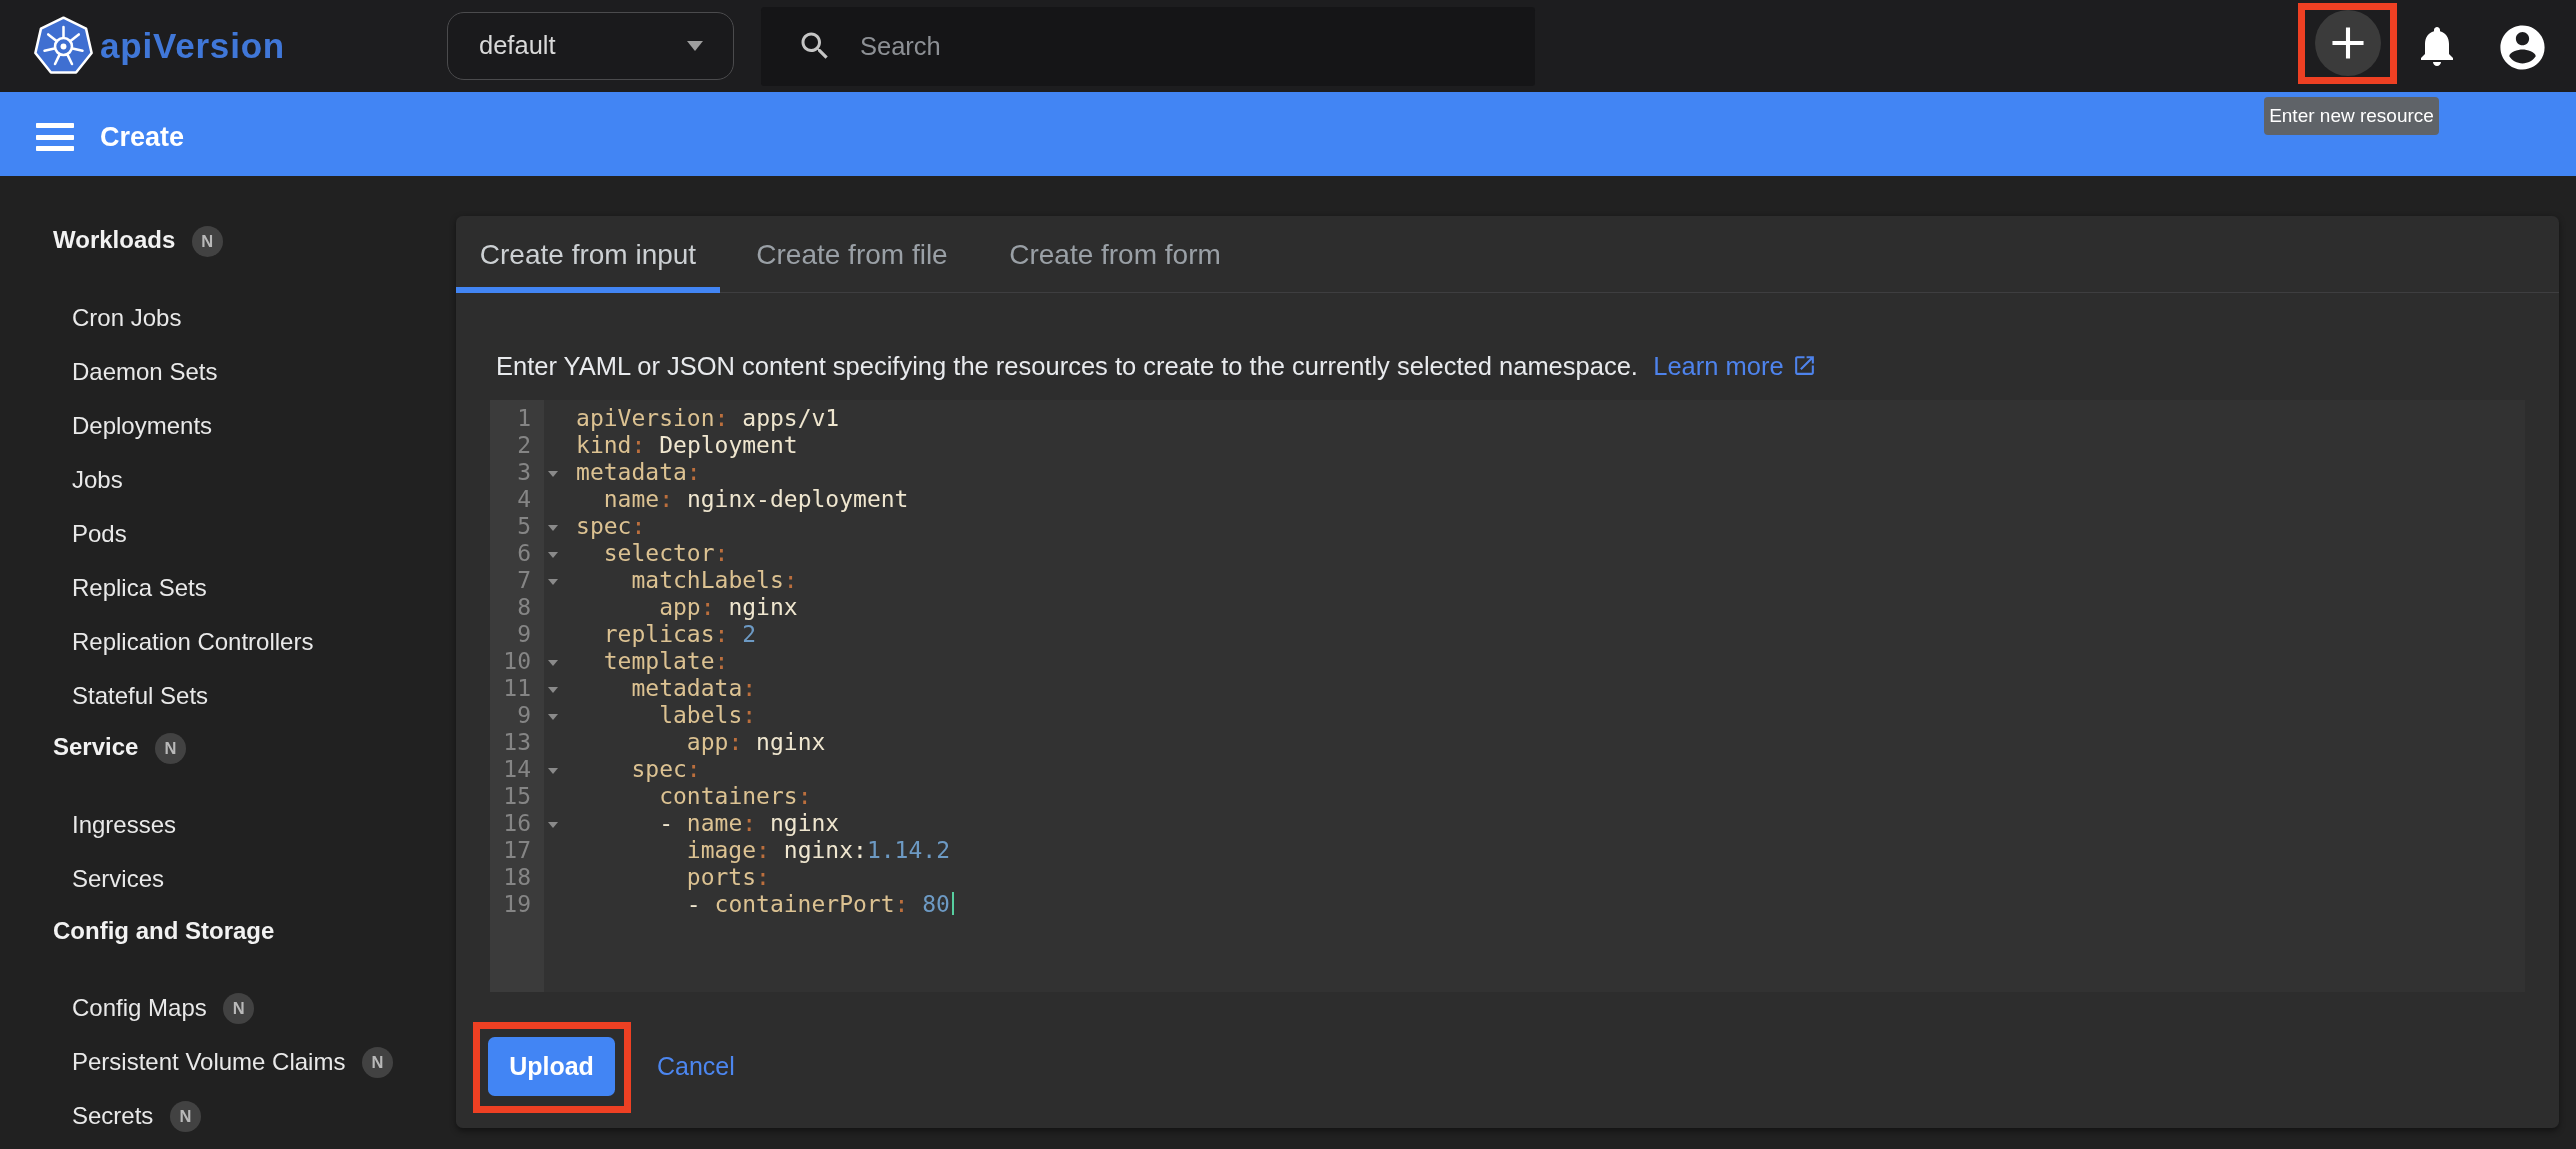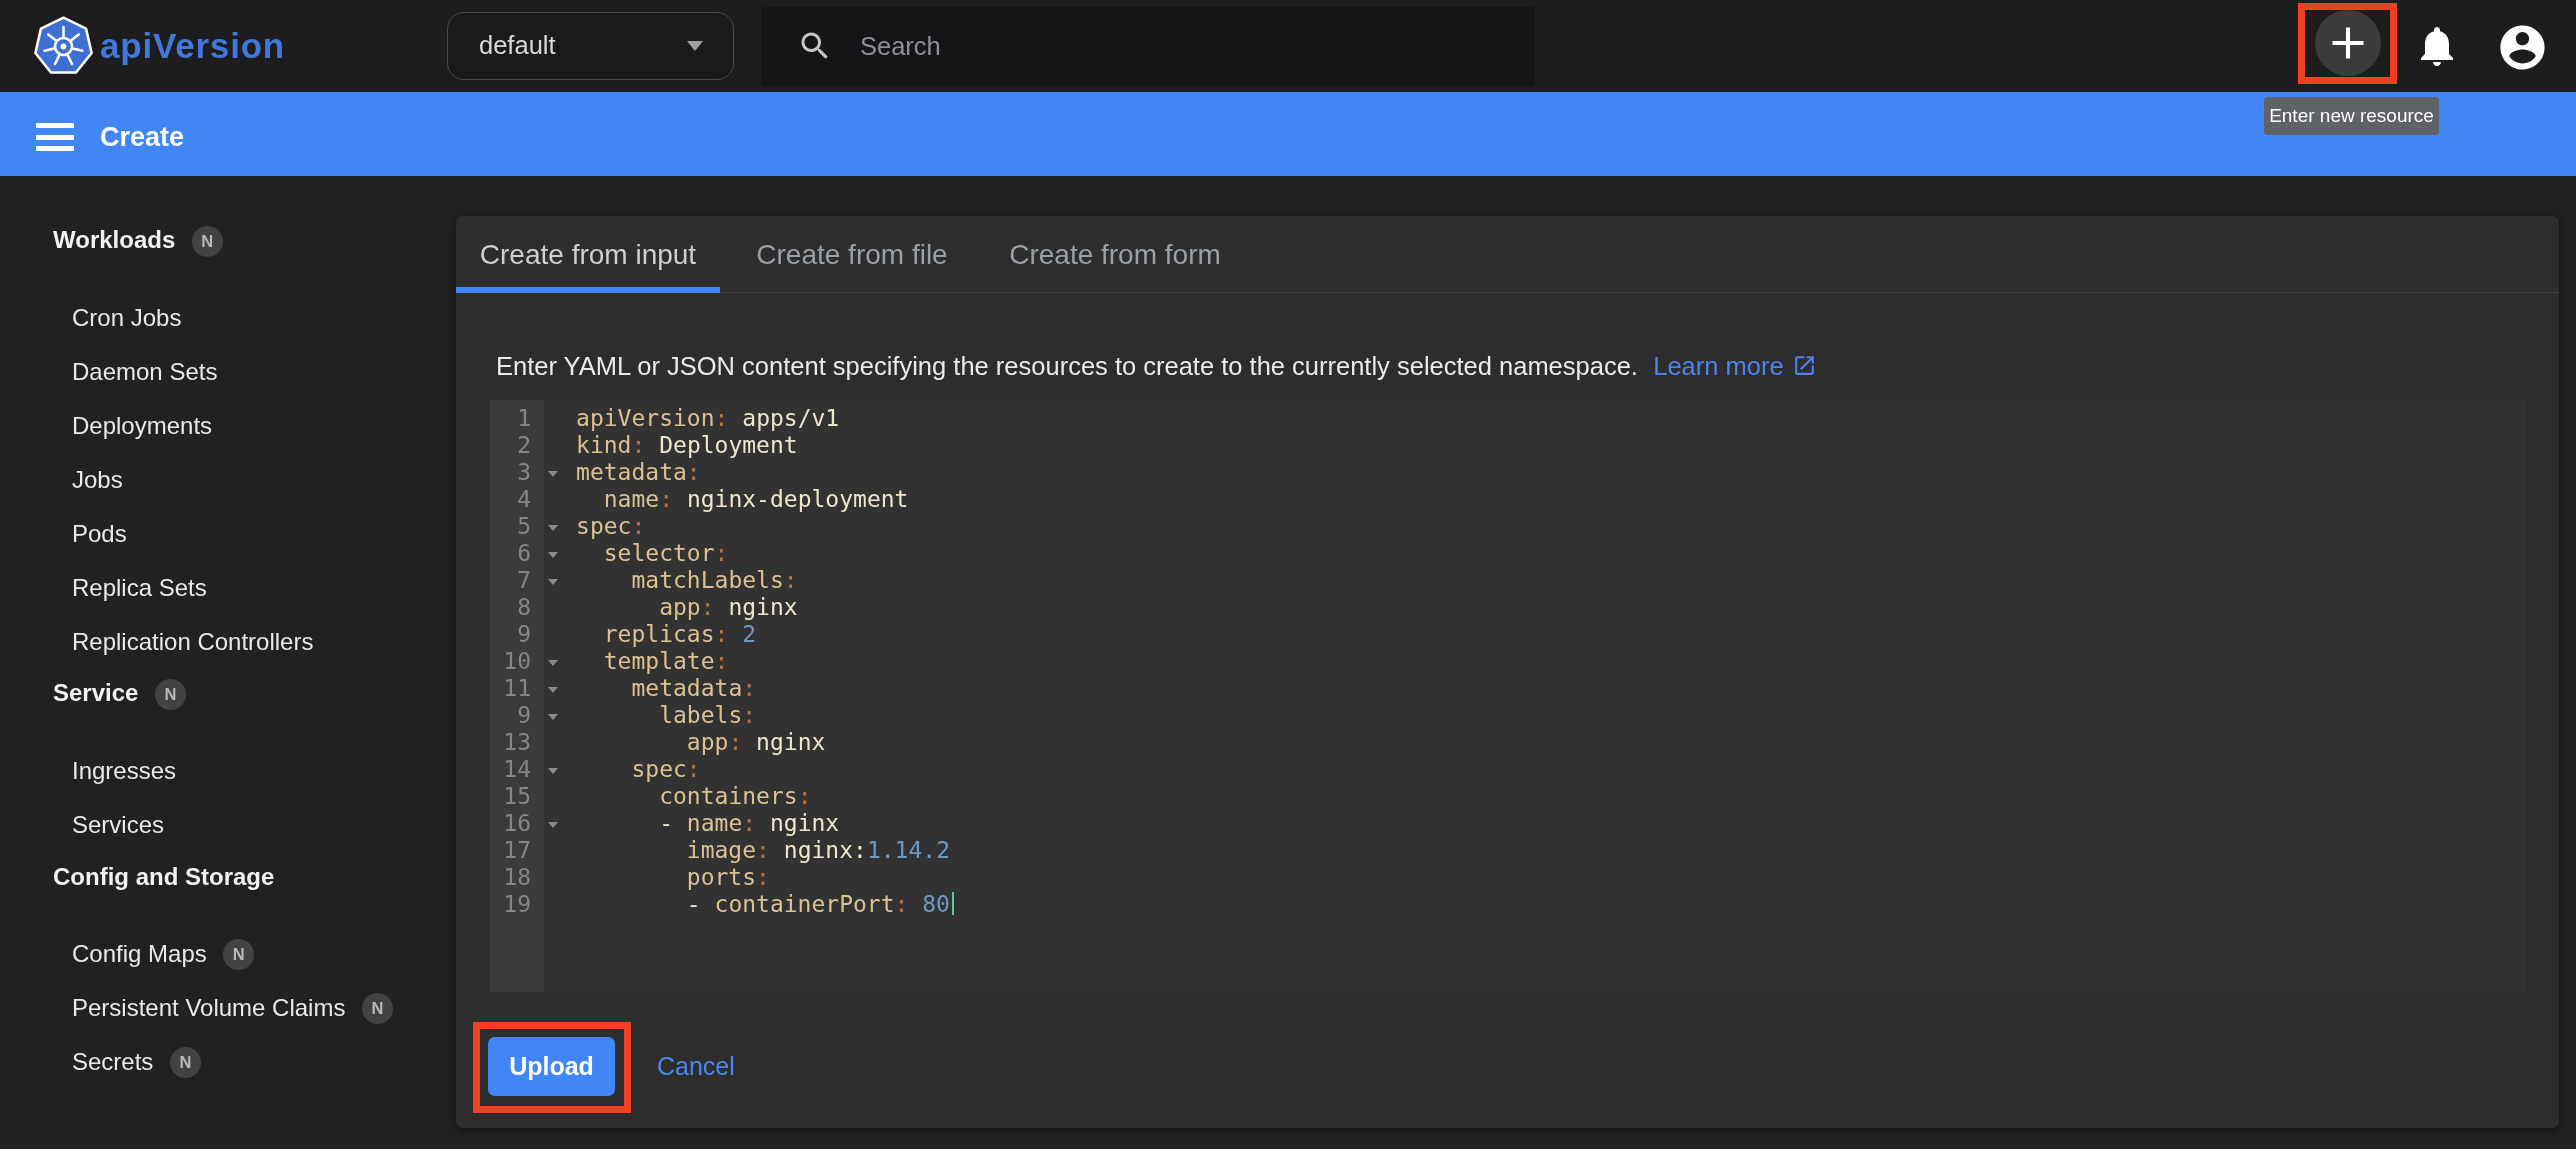--- a/index.html
+++ b/index.html
@@ -170,20 +170,23 @@
       <span>Jobs</span>
     </div>
     <div class="side-item">
       <span>Pods</span>
     </div>
     <div class="side-item">
       <span>Replica Sets</span>
     </div>
     <div class="side-item">
       <span>Replication Controllers</span>
+    </div>
+    <div class="side-item">
+      <span>Stateful Sets</span>
     </div>
     <div class="side-header later">
       <span>Service</span>
       <span class="nbadge">N</span>
     </div>
     <div class="side-item">
       <span>Ingresses</span>
     </div>
     <div class="side-item">
       <span>Services</span>

